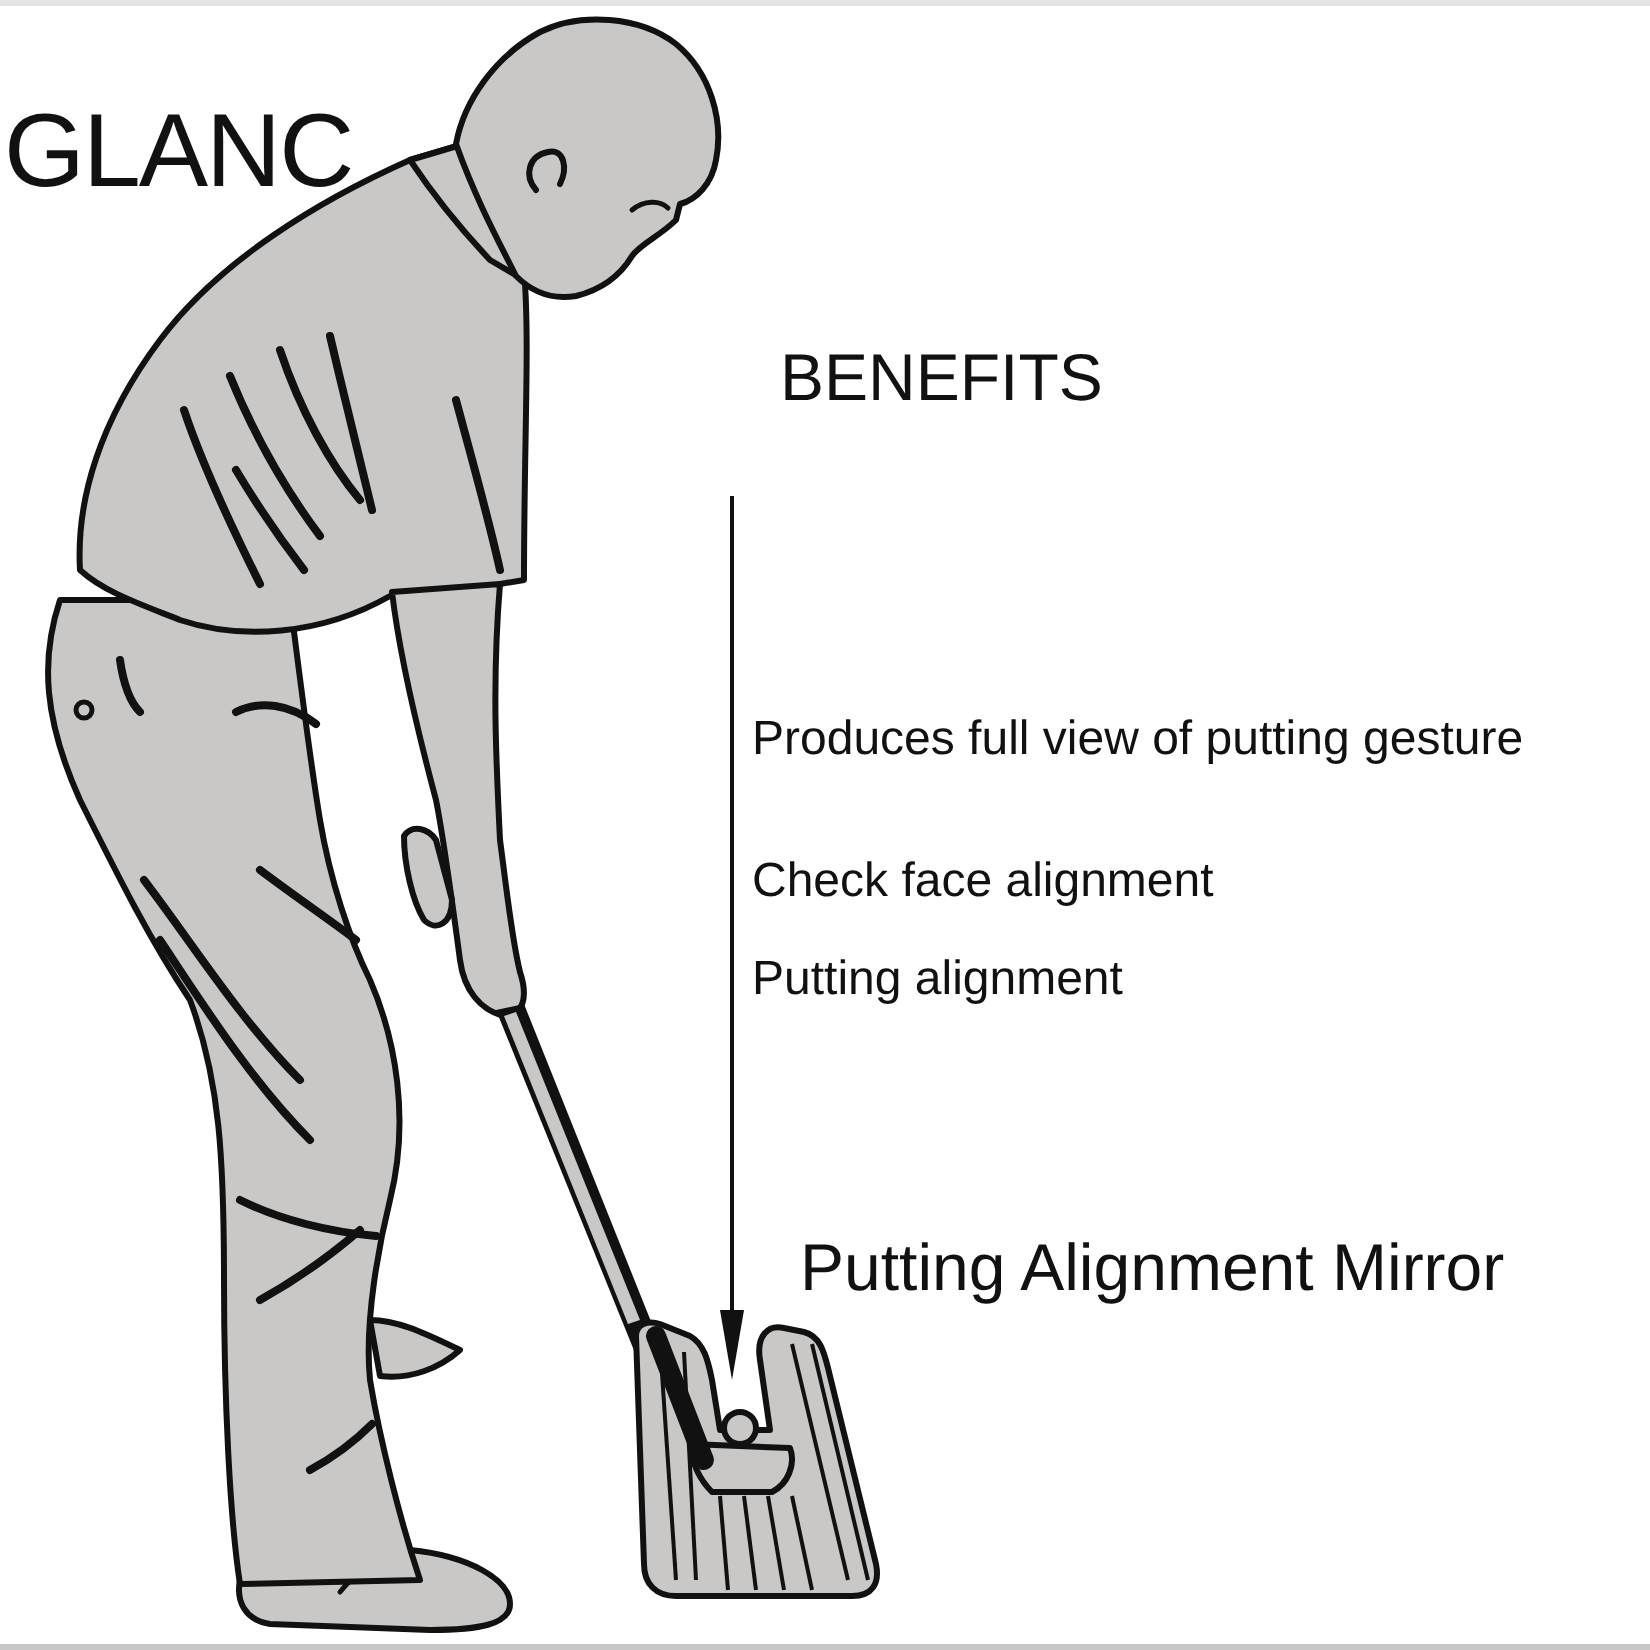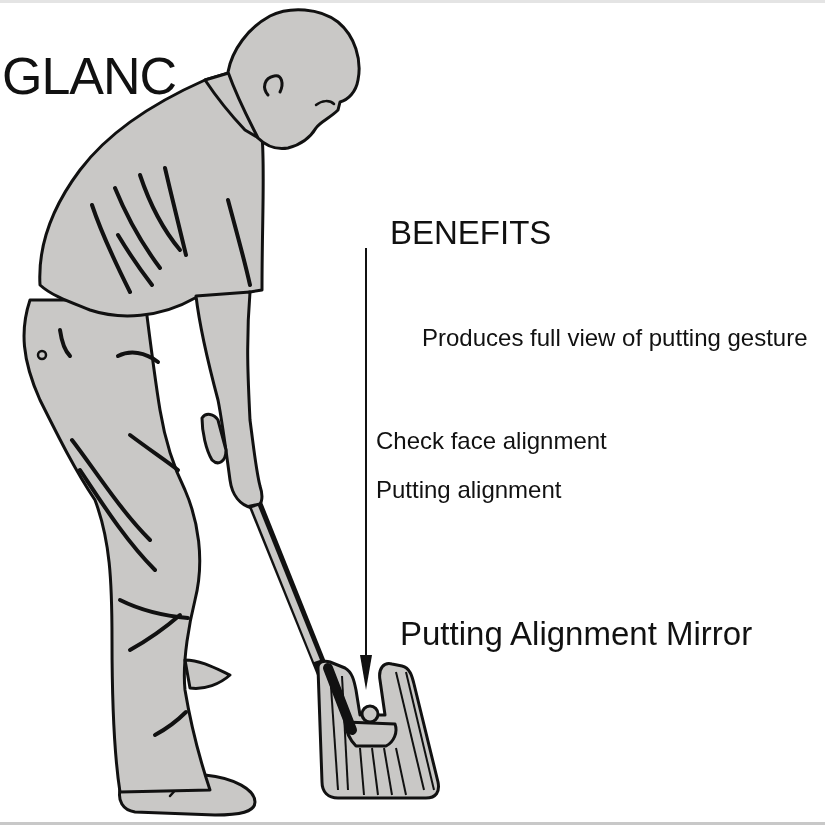--- a/index.html
+++ b/index.html
@@ -17,27 +17,27 @@
       position: absolute; left: 0; top: 822px; width: 825px; height: 3px;
       background: #c8c8c8;
     }
     .brand {
       position: absolute; left: 2px; top: 2px;
       font-size: 52px; line-height: 52px; letter-spacing: -1px;
       color: #111; font-weight: normal; margin-top: 48px;
     }
     .benefits-title {
       position: absolute; left: 390px; top: 171px;
-      font-size: 33px; line-height: 36px; color: #111; margin-top: 44px;
+      font-size: 33px; line-height: 36px; color: #111;
     }
     .benefit {
       position: absolute; left: 376px;
       font-size: 24px; line-height: 28px; color: #111; white-space: nowrap;
     }
-    .benefit.b0 { top: 324px; margin-left: 46px; }
+    .benefit.b0 { top: 356px; }
     .benefit.b1 { top: 427px; }
     .benefit.b2 { top: 476px; }
     .product-name {
       position: absolute; left: 400px; top: 614px;
       font-size: 33px; line-height: 40px; color: #111; white-space: nowrap; text-align: center;
     }
     .art { position: absolute; left: 0; top: 0; }
   </style>
 </head>
 <body>

